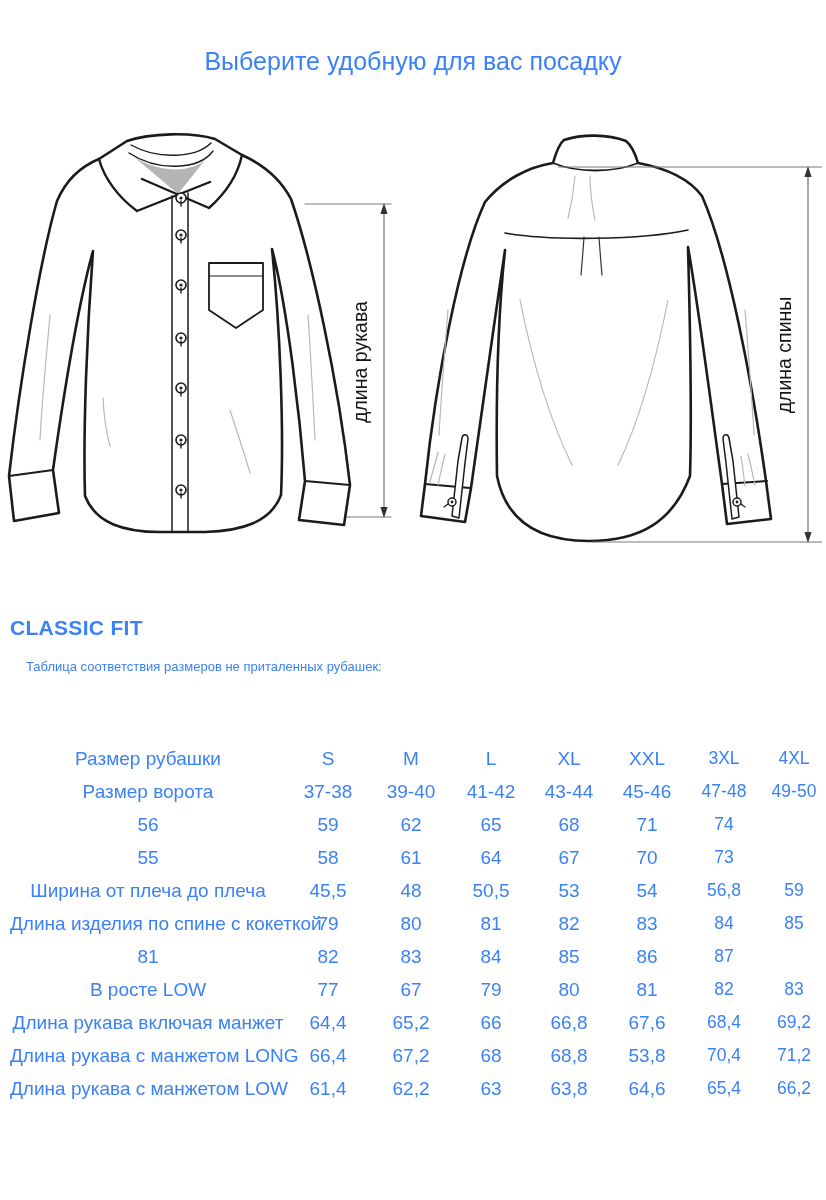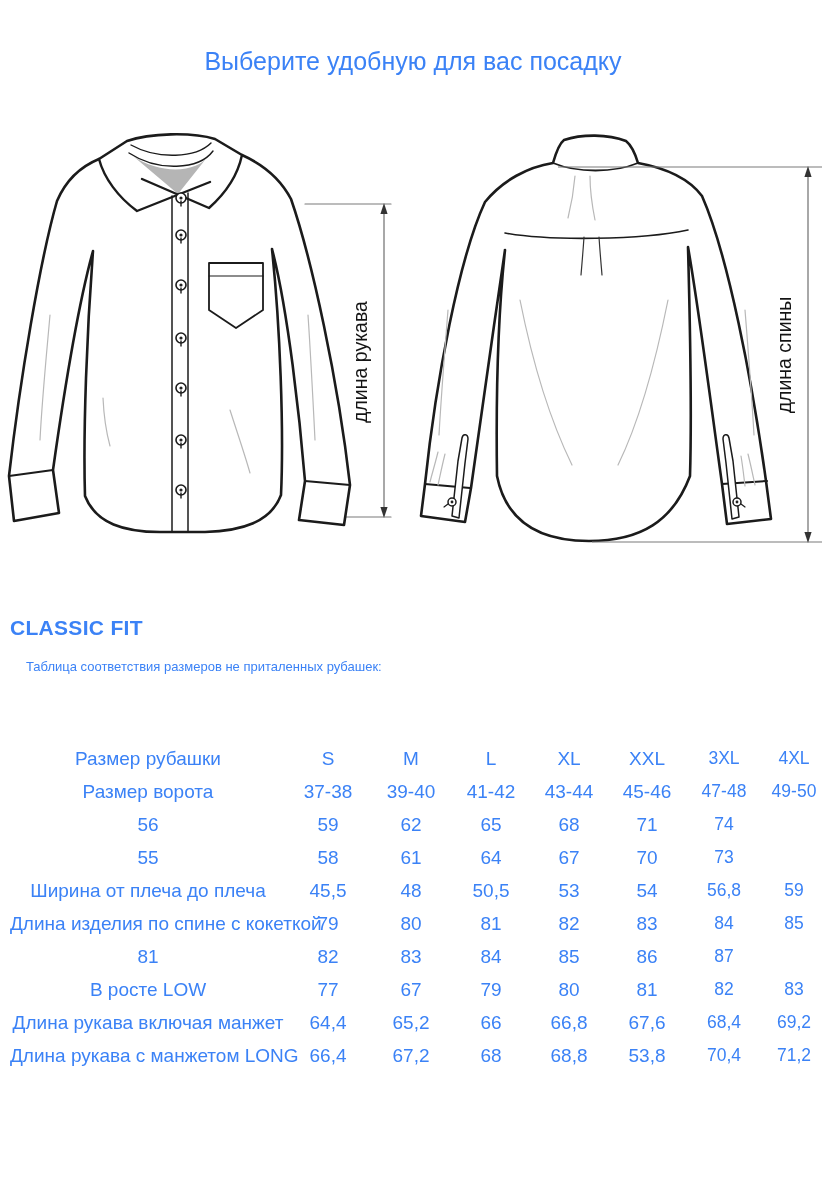--- a/index.html
+++ b/index.html
@@ -282,15 +282,25 @@
       <div class="tlabel">Длина рукава с манжетом LONG</div>
       <div class="tcell">66,4</div>
       <div class="tcell">67,2</div>
       <div class="tcell">68</div>
       <div class="tcell">68,8</div>
       <div class="tcell">53,8</div>
       <div class="tcell">70,4</div>
       <div class="tcell">71,2</div>
     </div>
 
+    <div class="trow">
+      <div class="tlabel">Длина рукава с манжетом LOW</div>
+      <div class="tcell">61,4</div>
+      <div class="tcell">62,2</div>
+      <div class="tcell">63</div>
+      <div class="tcell">63,8</div>
+      <div class="tcell">64,6</div>
+      <div class="tcell">65,4</div>
+      <div class="tcell">66,2</div>
+    </div>
 
   </div>
 </div>
 
 </body></html>

